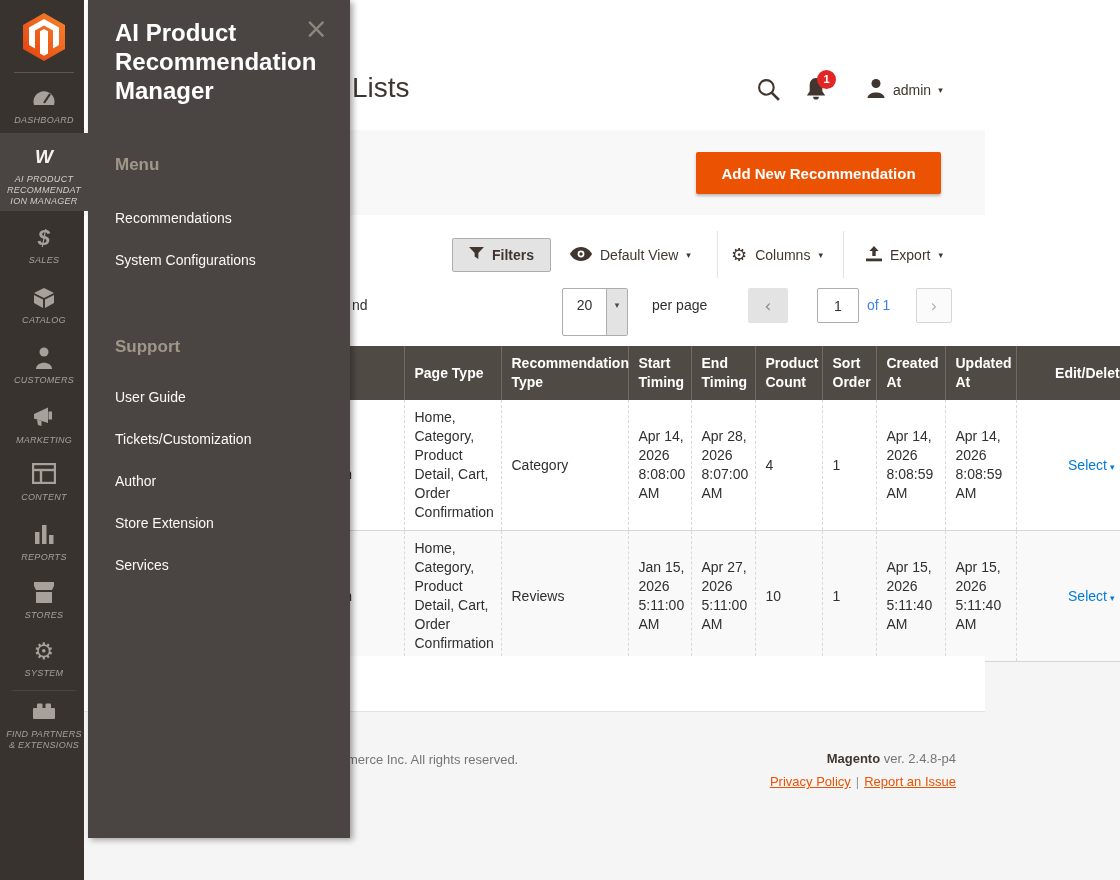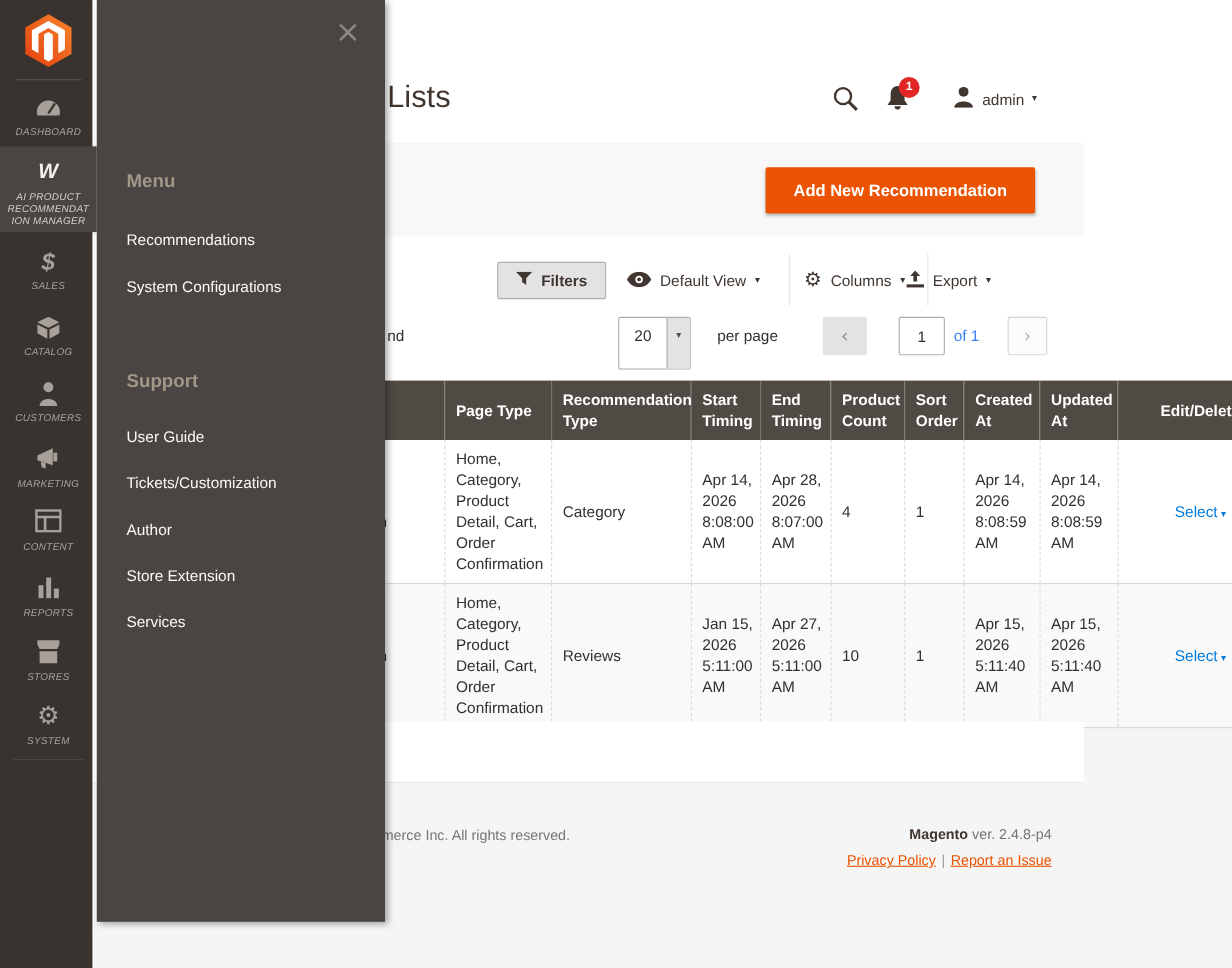--- a/index.html
+++ b/index.html
@@ -29,21 +29,21 @@
     border:none; border-radius:2px; font-family:"Liberation Sans",sans-serif; font-size:15px; font-weight:bold; cursor:pointer;
     box-shadow:0 2px 3px rgba(0,0,0,.25); }
 
   
   .grid-card { position:absolute; left:0; top:215px; width:1160px; height:441px; background:#fff; }
   .tb-ctl { position:absolute; top:23px; height:34px; display:inline-flex; align-items:center; gap:8px; background:none; border:none;
     font-family:"Liberation Sans",sans-serif; font-size:14px; color:#41362f; cursor:pointer; }
   .filters-btn { left:452px; width:99px; justify-content:center; background:#e3e3e3; border:1px solid #adadad; border-radius:2px; font-weight:bold; }
   .view-ctl { left:570px; }
   .cols-ctl { left:731px; }
-  .export-ctl { left:824px; }
+  .export-ctl { left:866px; }
   .tb-sep { position:absolute; top:16px; height:47px; border-left:1px solid #e3e3e3; }
   .sep1 { left:717px; } .sep2 { left:843px; }
   .glyph { font-family:"DejaVu Sans", sans-serif; }
   .gear-glyph { font-size:18px; line-height:16px; color:#41362f; }
 
   .records-fragment { position:absolute; left:352px; top:82px; font-size:14px; color:#303030; }
   .size-select { position:absolute; left:562px; top:73px; width:66px; height:48px; border:1px solid #adadad; border-radius:2px; background:#fff; display:flex; cursor:pointer; }
   .size-value { width:43px; text-align:center; line-height:33px; font-size:14px; color:#303030; }
   .size-caret { width:21px; background:#e3e3e3; border-left:1px solid #adadad; text-align:center; line-height:33px; font-size:9px; color:#514943; }
   .per-page { position:absolute; left:652px; top:82px; font-size:14px; color:#303030; }
@@ -263,20 +263,21 @@
 
   <span class="copyright">merce Inc. All rights reserved.</span>
   <div class="magento-line">
     <b>Magento</b><span> ver. 2.4.8-p4</span>
   </div>
   <div class="links-line">
     <a>Privacy Policy</a><span class="link-sep">|</span><a>Report an Issue</a>
   </div>
 
   <aside class="flyout">
+    <div class="flyout-title">AI Product Recommendation Manager</div>
     <button class="flyout-close">×</button>
 
     <div class="fly-heading" style="top:155px">Menu</div>
     <div class="fly-item" style="top:210px">Recommendations</div>
     <div class="fly-item" style="top:252px">System Configurations</div>
 
     <div class="fly-heading" style="top:337px">Support</div>
     <div class="fly-item" style="top:389px">User Guide</div>
     <div class="fly-item" style="top:431px">Tickets/Customization</div>
     <div class="fly-item" style="top:473px">Author</div>
@@ -384,15 +385,25 @@
       <span class="nav-label">STORES</span>
     </div>
 
     <div class="nav-item" style="top:639px">
       <span class="nico glyph gear-nav">⚙</span>
       <span class="nav-label">SYSTEM</span>
     </div>
 
     <div class="nav-divider"></div>
 
+    <div class="nav-item" style="top:700px">
+      <span class="nico">
+        <svg width="26" height="21" viewBox="0 0 26 21">
+            <rect x="2" y="8" width="22" height="11" rx="1"></rect>
+            <rect x="6" y="3.5" width="5.5" height="5.5" rx="1"></rect>
+            <rect x="14.5" y="3.5" width="5.5" height="5.5" rx="1"></rect>
+          </svg>
+      </span>
+      <span class="nav-label">FIND PARTNERS &amp; EXTENSIONS</span>
+    </div>
   </nav>
 
 </div>
 
 </body></html>

